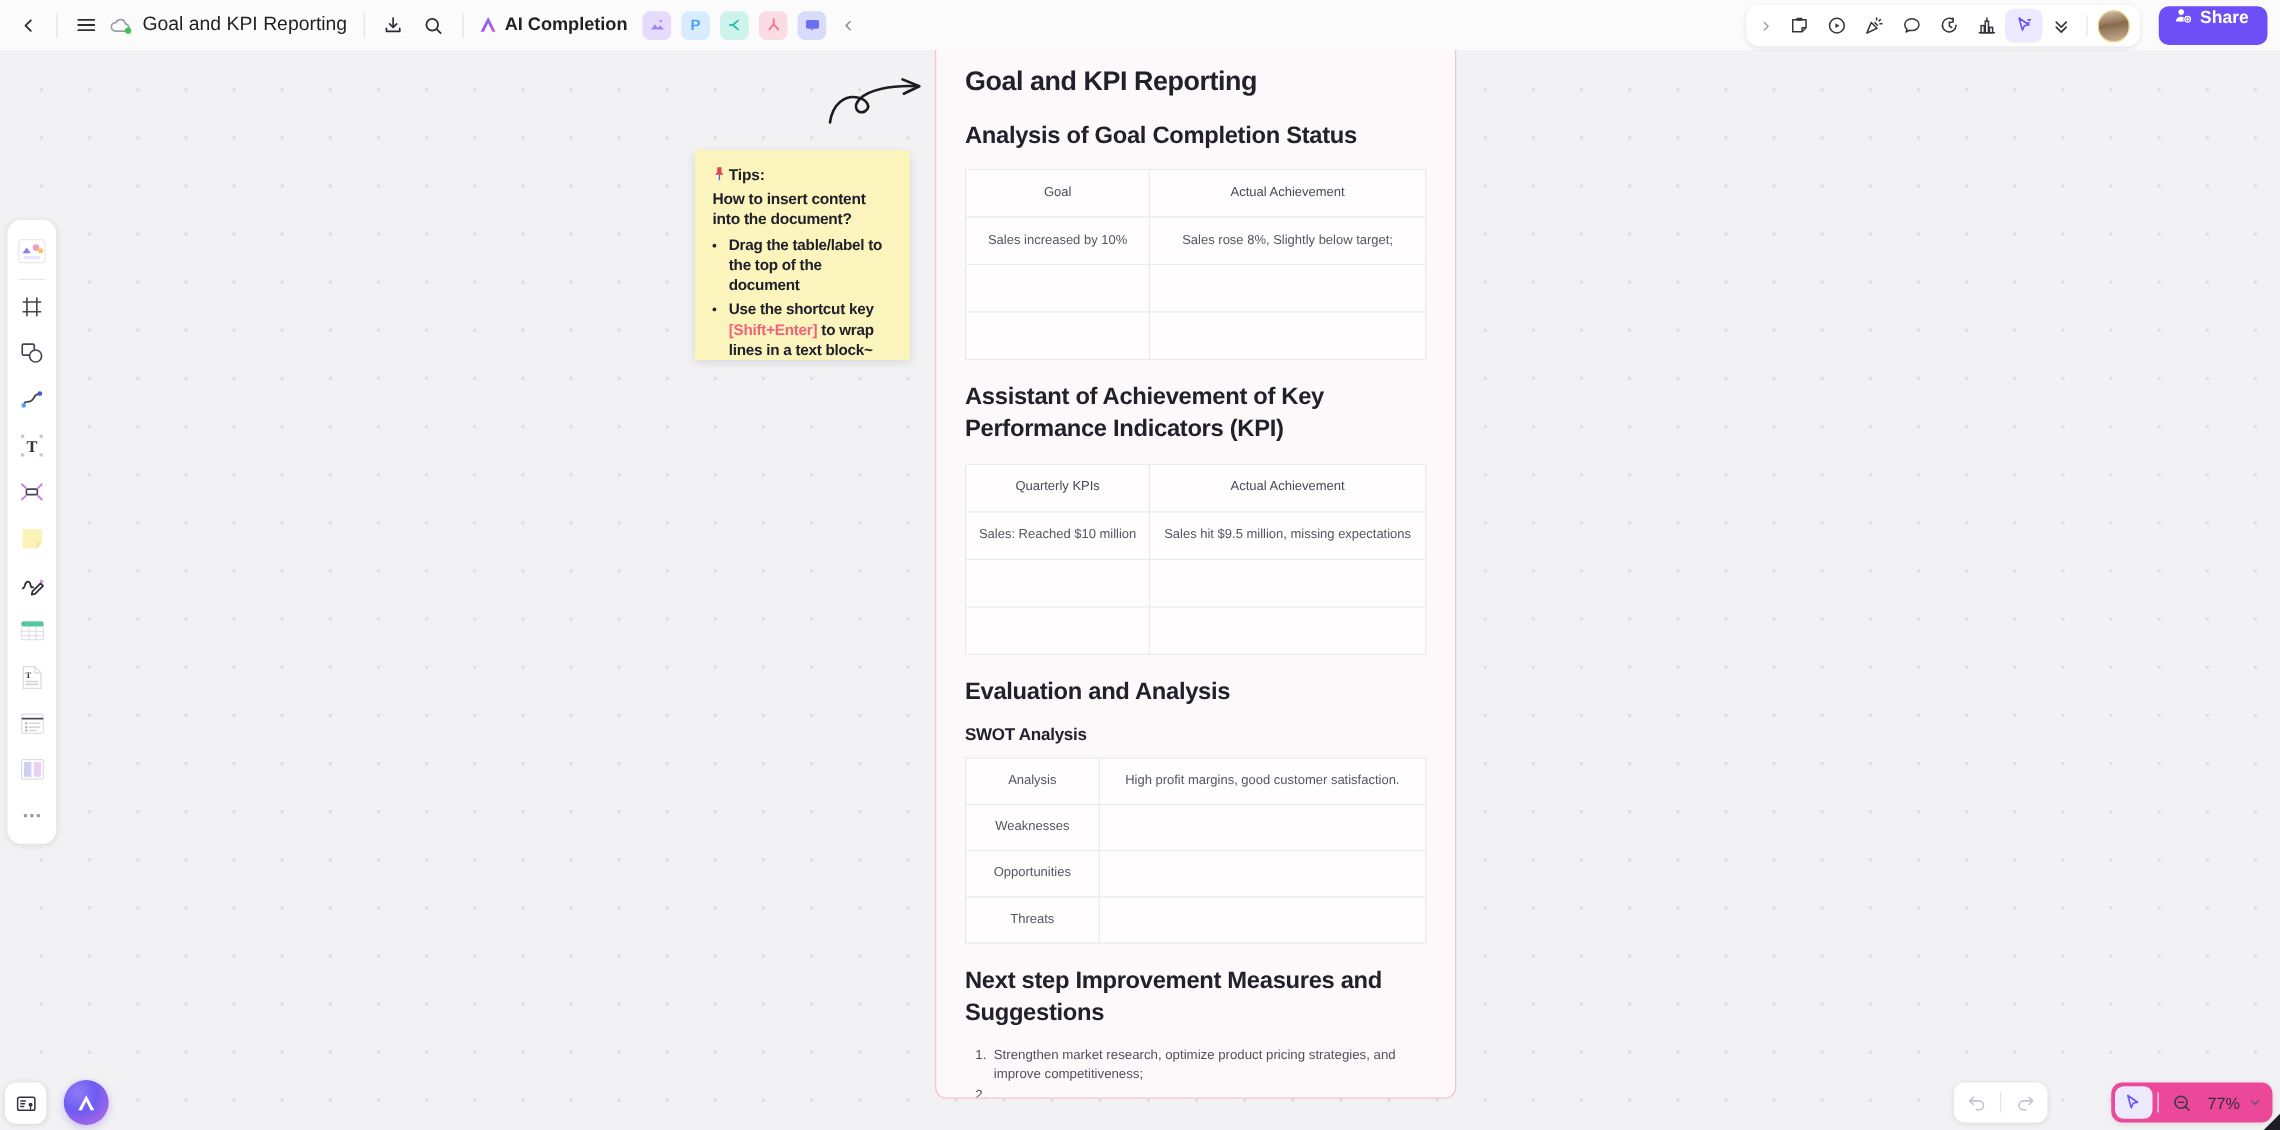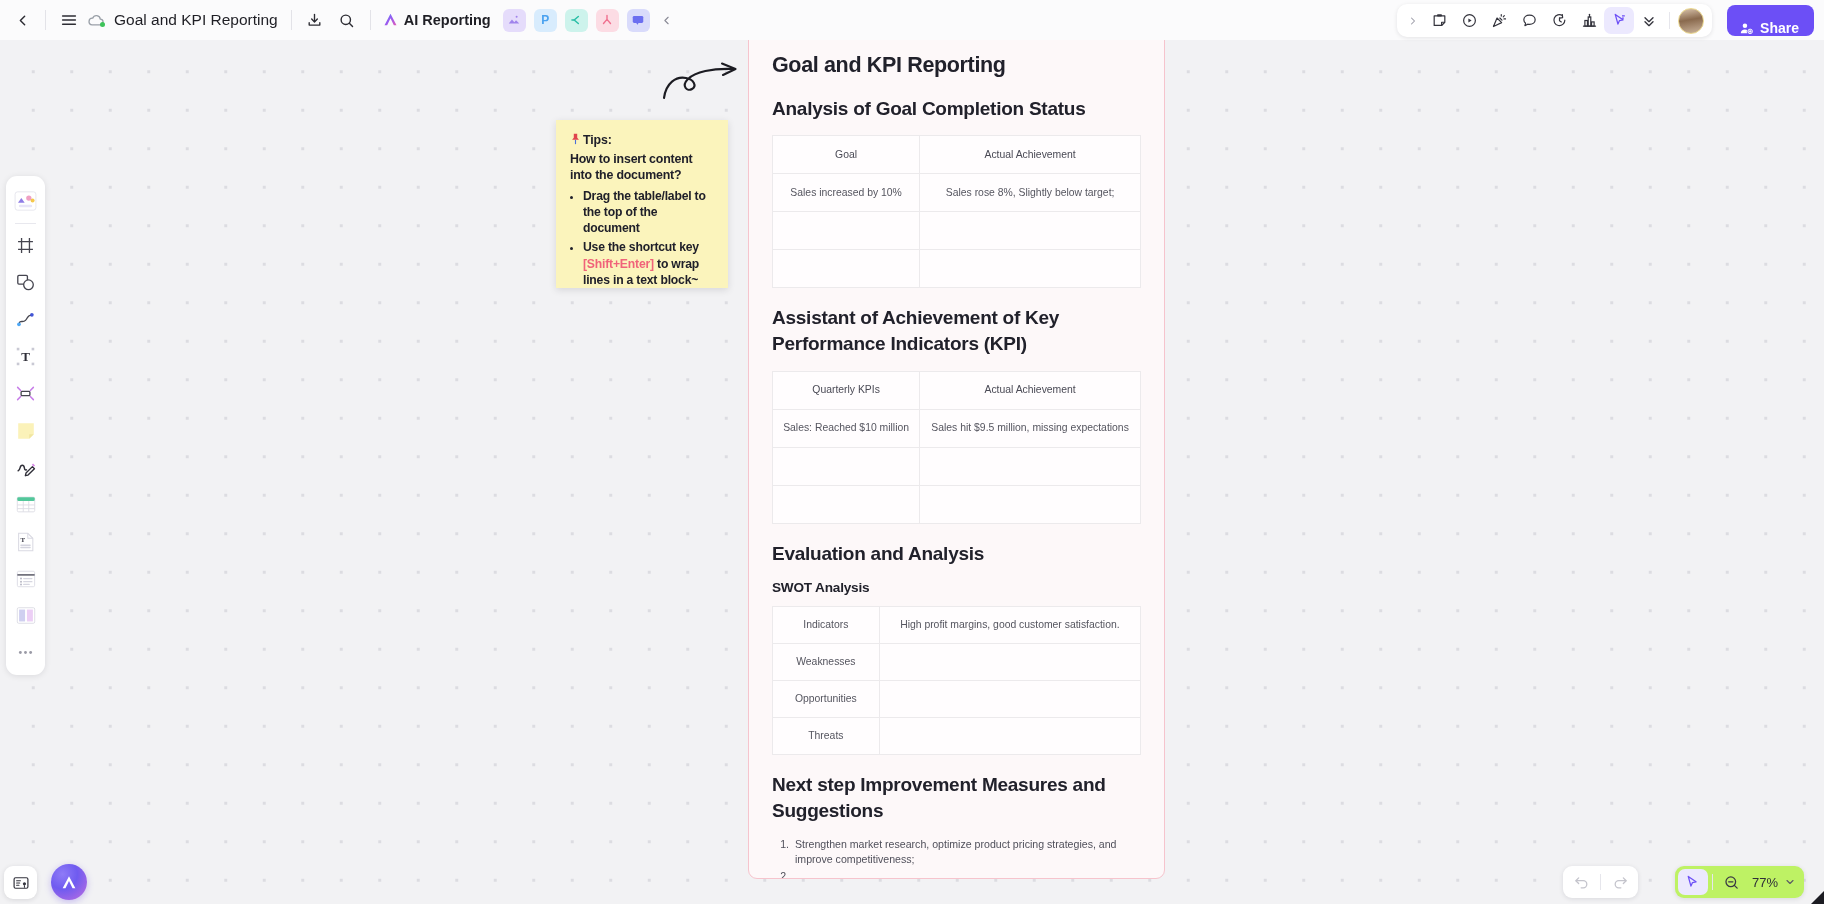--- a/index.html
+++ b/index.html
@@ -68,21 +68,21 @@
   .rt-sep { width: 1px; height: 17px; background: #e6e6ec; margin: 0 5px; }
   #avatar {
     width: 26px; height: 26px; border-radius: 50%; margin: 0 3px;
     background: linear-gradient(170deg,#d9c4ad 0%,#8a6a4e 45%,#cbb49c 100%);
     border: 1.5px solid #e9d68c; cursor: pointer;
   }
   #share-btn {
     position: absolute; top: 5px; right: 10px;
     height: 31px; padding: 0 15px 0 12px;
     background: #6c4ff6; color: #fff; border-radius: 8px;
-    display: flex; align-items: flex-end; gap: 6px;
+    display: flex; align-items: flex-start; gap: 6px;
     font-size: 14px; font-weight: 600; cursor: pointer;
     z-index: 46;
   }
 
   
   #rail {
     position: absolute; left: 6px; top: 176px;
     width: 39px; background: #ffffff; border-radius: 11px;
     padding: 6px 0 4px;
     display: flex; flex-direction: column; align-items: center;
@@ -181,22 +181,22 @@
   }
 
   
   #undo-grp {
     position: absolute; right: 186px; bottom: 6px;
     height: 32px; background: #fff; border-radius: 9px;
     display: flex; align-items: center; padding: 0 3px;
     box-shadow: 0 1px 5px rgba(22,22,33,.11); z-index: 35;
   }
   #zoom-grp {
-    position: absolute; right: 20px; bottom: 6px;
-    height: 32px; background: #bef264; border-radius: 9px;
+    position: absolute; right: 6px; bottom: 6px;
+    height: 32px; background: #ec4899; border-radius: 9px;
     display: flex; align-items: center; padding: 0 5px 0 3px;
     box-shadow: 0 1px 5px rgba(22,22,33,.11); z-index: 35;
   }
   .bb-btn {
     width: 30px; height: 26px;
     display: flex; align-items: center; justify-content: center;
     border-radius: 7px; cursor: pointer; color: #3a3a44;
   }
   .bb-btn.dim { color: #c4c4cc; }
   .bb-btn.active { background: #ece9fe; color: #6c4ff6; }
@@ -264,21 +264,21 @@
             <defs>
               <linearGradient id="aig" x1="0" y1="0" x2="1" y2="1">
                 <stop offset="0" stop-color="#5b7cf5"></stop>
                 <stop offset="0.5" stop-color="#9a5bf0"></stop>
                 <stop offset="1" stop-color="#e05bb8"></stop>
               </linearGradient>
             </defs>
             <path d="M12 2.5 L21 20 L17 20 L12 9.5 L7 20 L3 20 Z" fill="url(#aig)"></path>
           </svg>
       </span>
-      <span class="ai-chip-label">AI Reporting</span>
+      <span class="ai-chip-label">AI Completion</span>
     </div>
 
     <div class="app-icon" style="background:#e5dcfb;color:#9b7ae8;">
       <svg width="14" height="14" viewBox="0 0 24 24" fill="#a083ec">
           <path d="M3 18l5.5-7 4 5 3-3.5L21 18z"></path>
           <circle cx="16.5" cy="6.5" r="1.7"></circle>
         </svg>
     </div>
     <div class="app-icon" style="background:#d8ecfd;color:#4aa2f0;">P</div>
     <div class="app-icon" style="background:#cdf3ec;color:#2bbfa7;">
@@ -607,21 +607,21 @@
 
   <div class="doc-h2">Evaluation and Analysis</div>
   <div class="doc-h3">SWOT Analysis</div>
   <table class="doc-tbl swot">
     <colgroup>
         <col class="c1">
         <col class="c2">
       </colgroup>
     <tbody>
         <tr>
-      <td>Indicators</td>
+      <td>Analysis</td>
       <td>High profit margins, good customer satisfaction.</td>
     </tr>
     <tr>
       <td>Weaknesses</td>
       <td></td>
     </tr>
     <tr>
       <td>Opportunities</td>
       <td></td>
     </tr>

